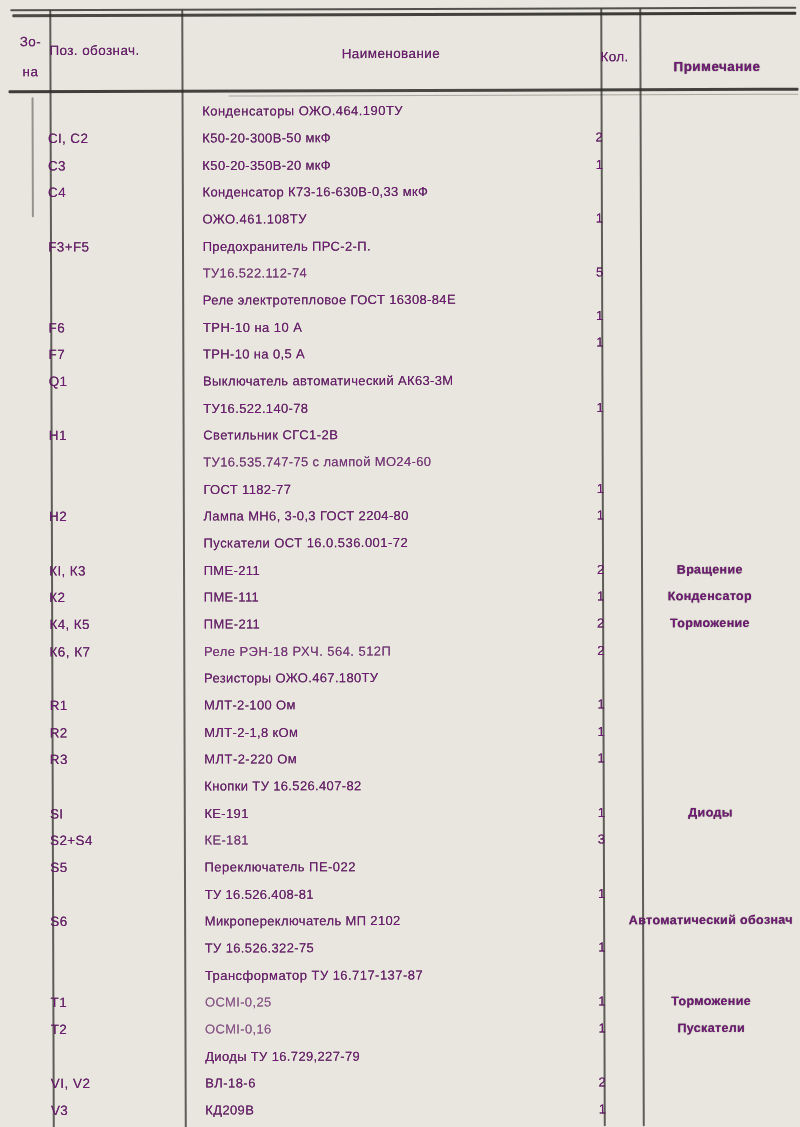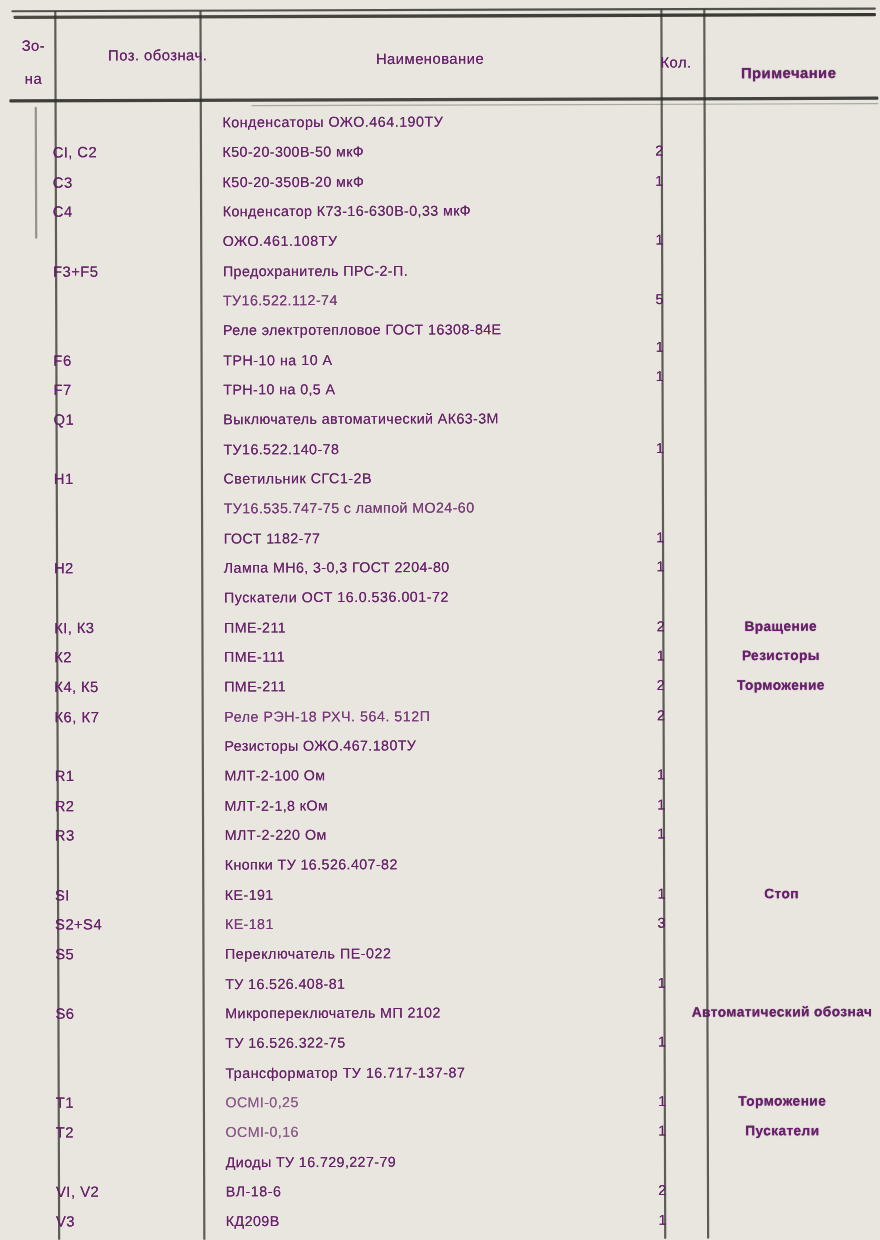--- a/index.html
+++ b/index.html
@@ -32,21 +32,21 @@
   .v-zona{left:51px;top:9px;height:1118px;}
   .v-pos{left:183px;top:9px;height:1118px;}
   .v-qty{left:602px;top:9px;height:1118px;}
   .v-note{left:641px;top:9px;height:1118px;}
   .v-left-frag{left:33px;top:96px;height:120px;opacity:.45;}
 
   
   .hdr-cell{position:absolute;font-size:13.5px;letter-spacing:.4px;
     text-shadow:0 0 .6px rgba(43,42,39,.85);}
   .hdr-zona{left:14px;top:26px;width:36px;text-align:center;line-height:30px;}
-  .hdr-pos{left:51px;top:42px;width:139px;text-align:right;}
+  .hdr-pos{left:51px;top:42px;width:139px;text-align:left;}
   .hdr-name{left:183px;top:46px;width:419px;text-align:center;}
   .hdr-qty{left:602px;top:50px;width:23px;text-align:center;}
   .hdr-note{left:641px;top:60px;width:155px;text-align:center;font-weight:bold;
     text-shadow:0 0 1px rgba(43,42,39,.9);}
 
   
   .rows{position:absolute;left:0;top:97px;width:800px;}
   .row{display:flex;height:27px;align-items:center;
     font-size:13px;letter-spacing:.35px;
     text-shadow:0 0 .6px rgba(40,39,36,.8);}
@@ -215,21 +215,21 @@
         <div class="c-pos">КI,  К3</div>
         <div class="c-name">ПМЕ-211</div>
         <div class="c-qty">2</div>
         <div class="c-note">Вращение</div>
       </div>
         <div class="row">
         <div class="c-zona"></div>
         <div class="c-pos">К2</div>
         <div class="c-name">ПМЕ-111</div>
         <div class="c-qty">1</div>
-        <div class="c-note">Резисторы</div>
+        <div class="c-note">Конденсатор</div>
       </div>
         <div class="row">
         <div class="c-zona"></div>
         <div class="c-pos">К4,  К5</div>
         <div class="c-name">ПМЕ-211</div>
         <div class="c-qty">2</div>
         <div class="c-note">Торможение</div>
       </div>
         <div class="row">
         <div class="c-zona"></div>
@@ -271,21 +271,21 @@
         <div class="c-pos"></div>
         <div class="c-name">Кнопки  ТУ 16.526.407-82</div>
         <div class="c-qty"></div>
         <div class="c-note"></div>
       </div>
         <div class="row">
         <div class="c-zona"></div>
         <div class="c-pos">SI</div>
         <div class="c-name">КЕ-191</div>
         <div class="c-qty">1</div>
-        <div class="c-note">Стоп</div>
+        <div class="c-note">Диоды</div>
       </div>
         <div class="row">
         <div class="c-zona"></div>
         <div class="c-pos">S2+S4</div>
         <div class="c-name">КЕ-181</div>
         <div class="c-qty">3</div>
         <div class="c-note"></div>
       </div>
         <div class="row">
         <div class="c-zona"></div>

